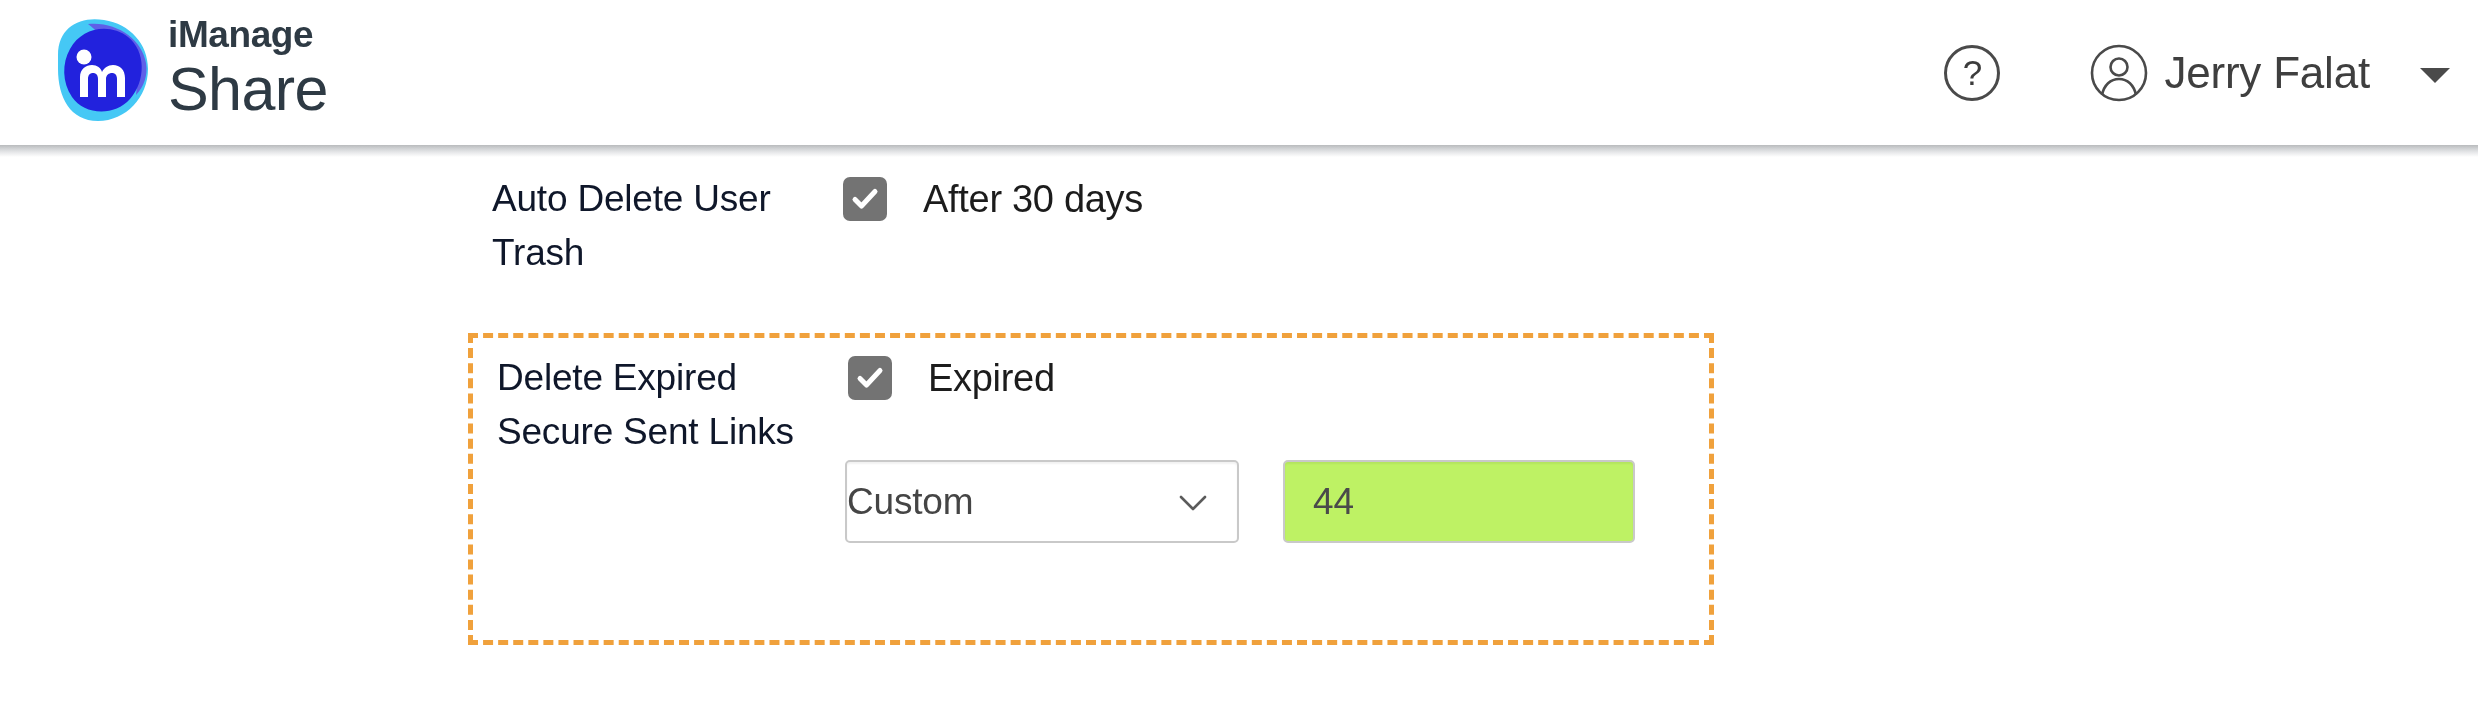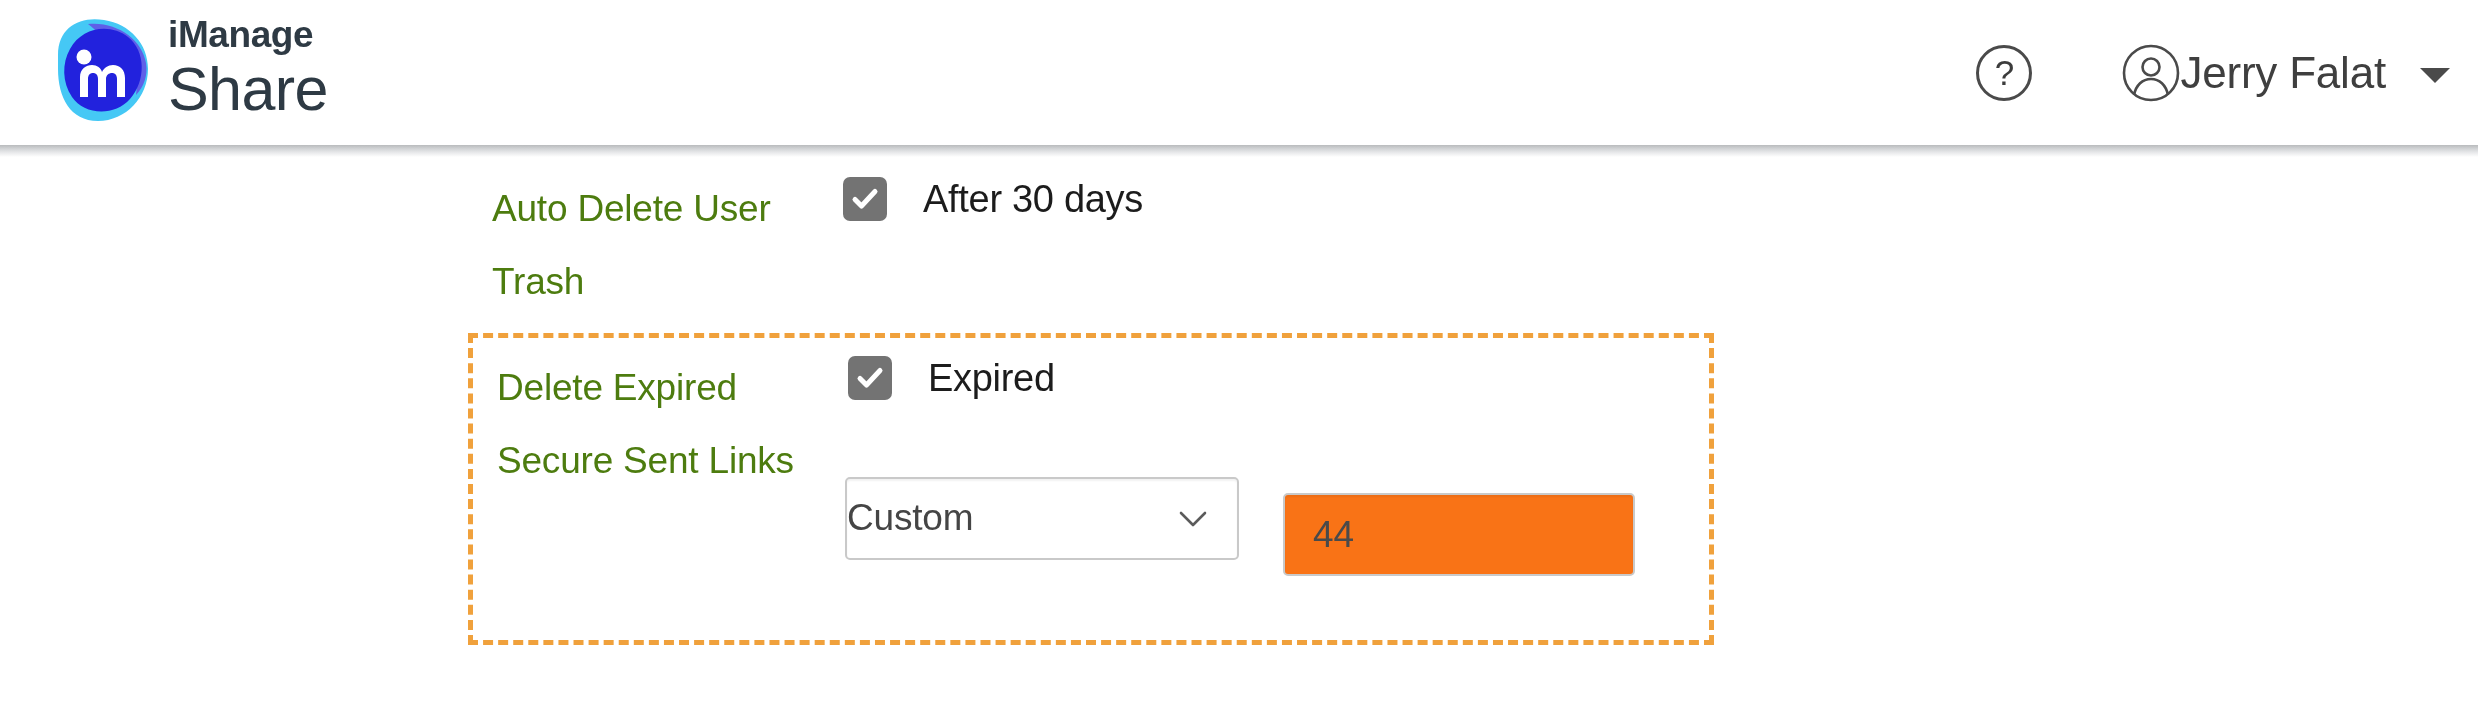--- a/index.html
+++ b/index.html
@@ -99,20 +99,21 @@
     font-weight: normal;
     cursor: pointer;
     background: transparent;
     margin-right: 90px;
     font-family: "Liberation Sans", sans-serif;
   }
   .user-menu {
     display: flex;
     align-items: center;
     cursor: pointer;
+    gap: 16px;
   }
   .avatar {
     width: 58px; height: 58px;
     flex: 0 0 58px;
   }
   .avatar svg { display: block; }
   .user-name {
     font-size: 44px;
     color: #3f3f3f;
     font-weight: normal;
@@ -145,22 +146,22 @@
 
   .row-autodelete {
     left: 492px;
     top: 15px;
   }
 
   .field-label {
     width: 340px;
     flex: 0 0 340px;
     font-size: 37px;
-    line-height: 73px;
-    color: #4d7c0f;
+    line-height: 54px;
+    color: #0f172a;
     font-weight: normal;
     letter-spacing: -0.2px;
   }
 
   .field-control {
     display: flex;
     flex-direction: column;
     padding-left: 11px;
   }
 
@@ -242,28 +243,27 @@
     transform: translateY(-50%);
     width: 34px;
     height: 34px;
   }
   .select-chevron svg { display: block; }
 
   .number-box {
     width: 352px;
     height: 83px;
     margin-left: 44px;
-    background: #f97316;
+    background: #bef264;
     border: 2px solid #c9c9c9;
     border-radius: 5px;
     box-shadow: inset 0 2px 2px rgba(0,0,0,0.055);
     display: flex;
     align-items: center;
     cursor: text;
-    margin-top: 33px;
   }
   .number-value {
     padding-left: 28px;
     font-size: 37px;
     color: #4a4a4a;
     letter-spacing: 0px;
   }
 
   .hint-text {
     position: absolute;

